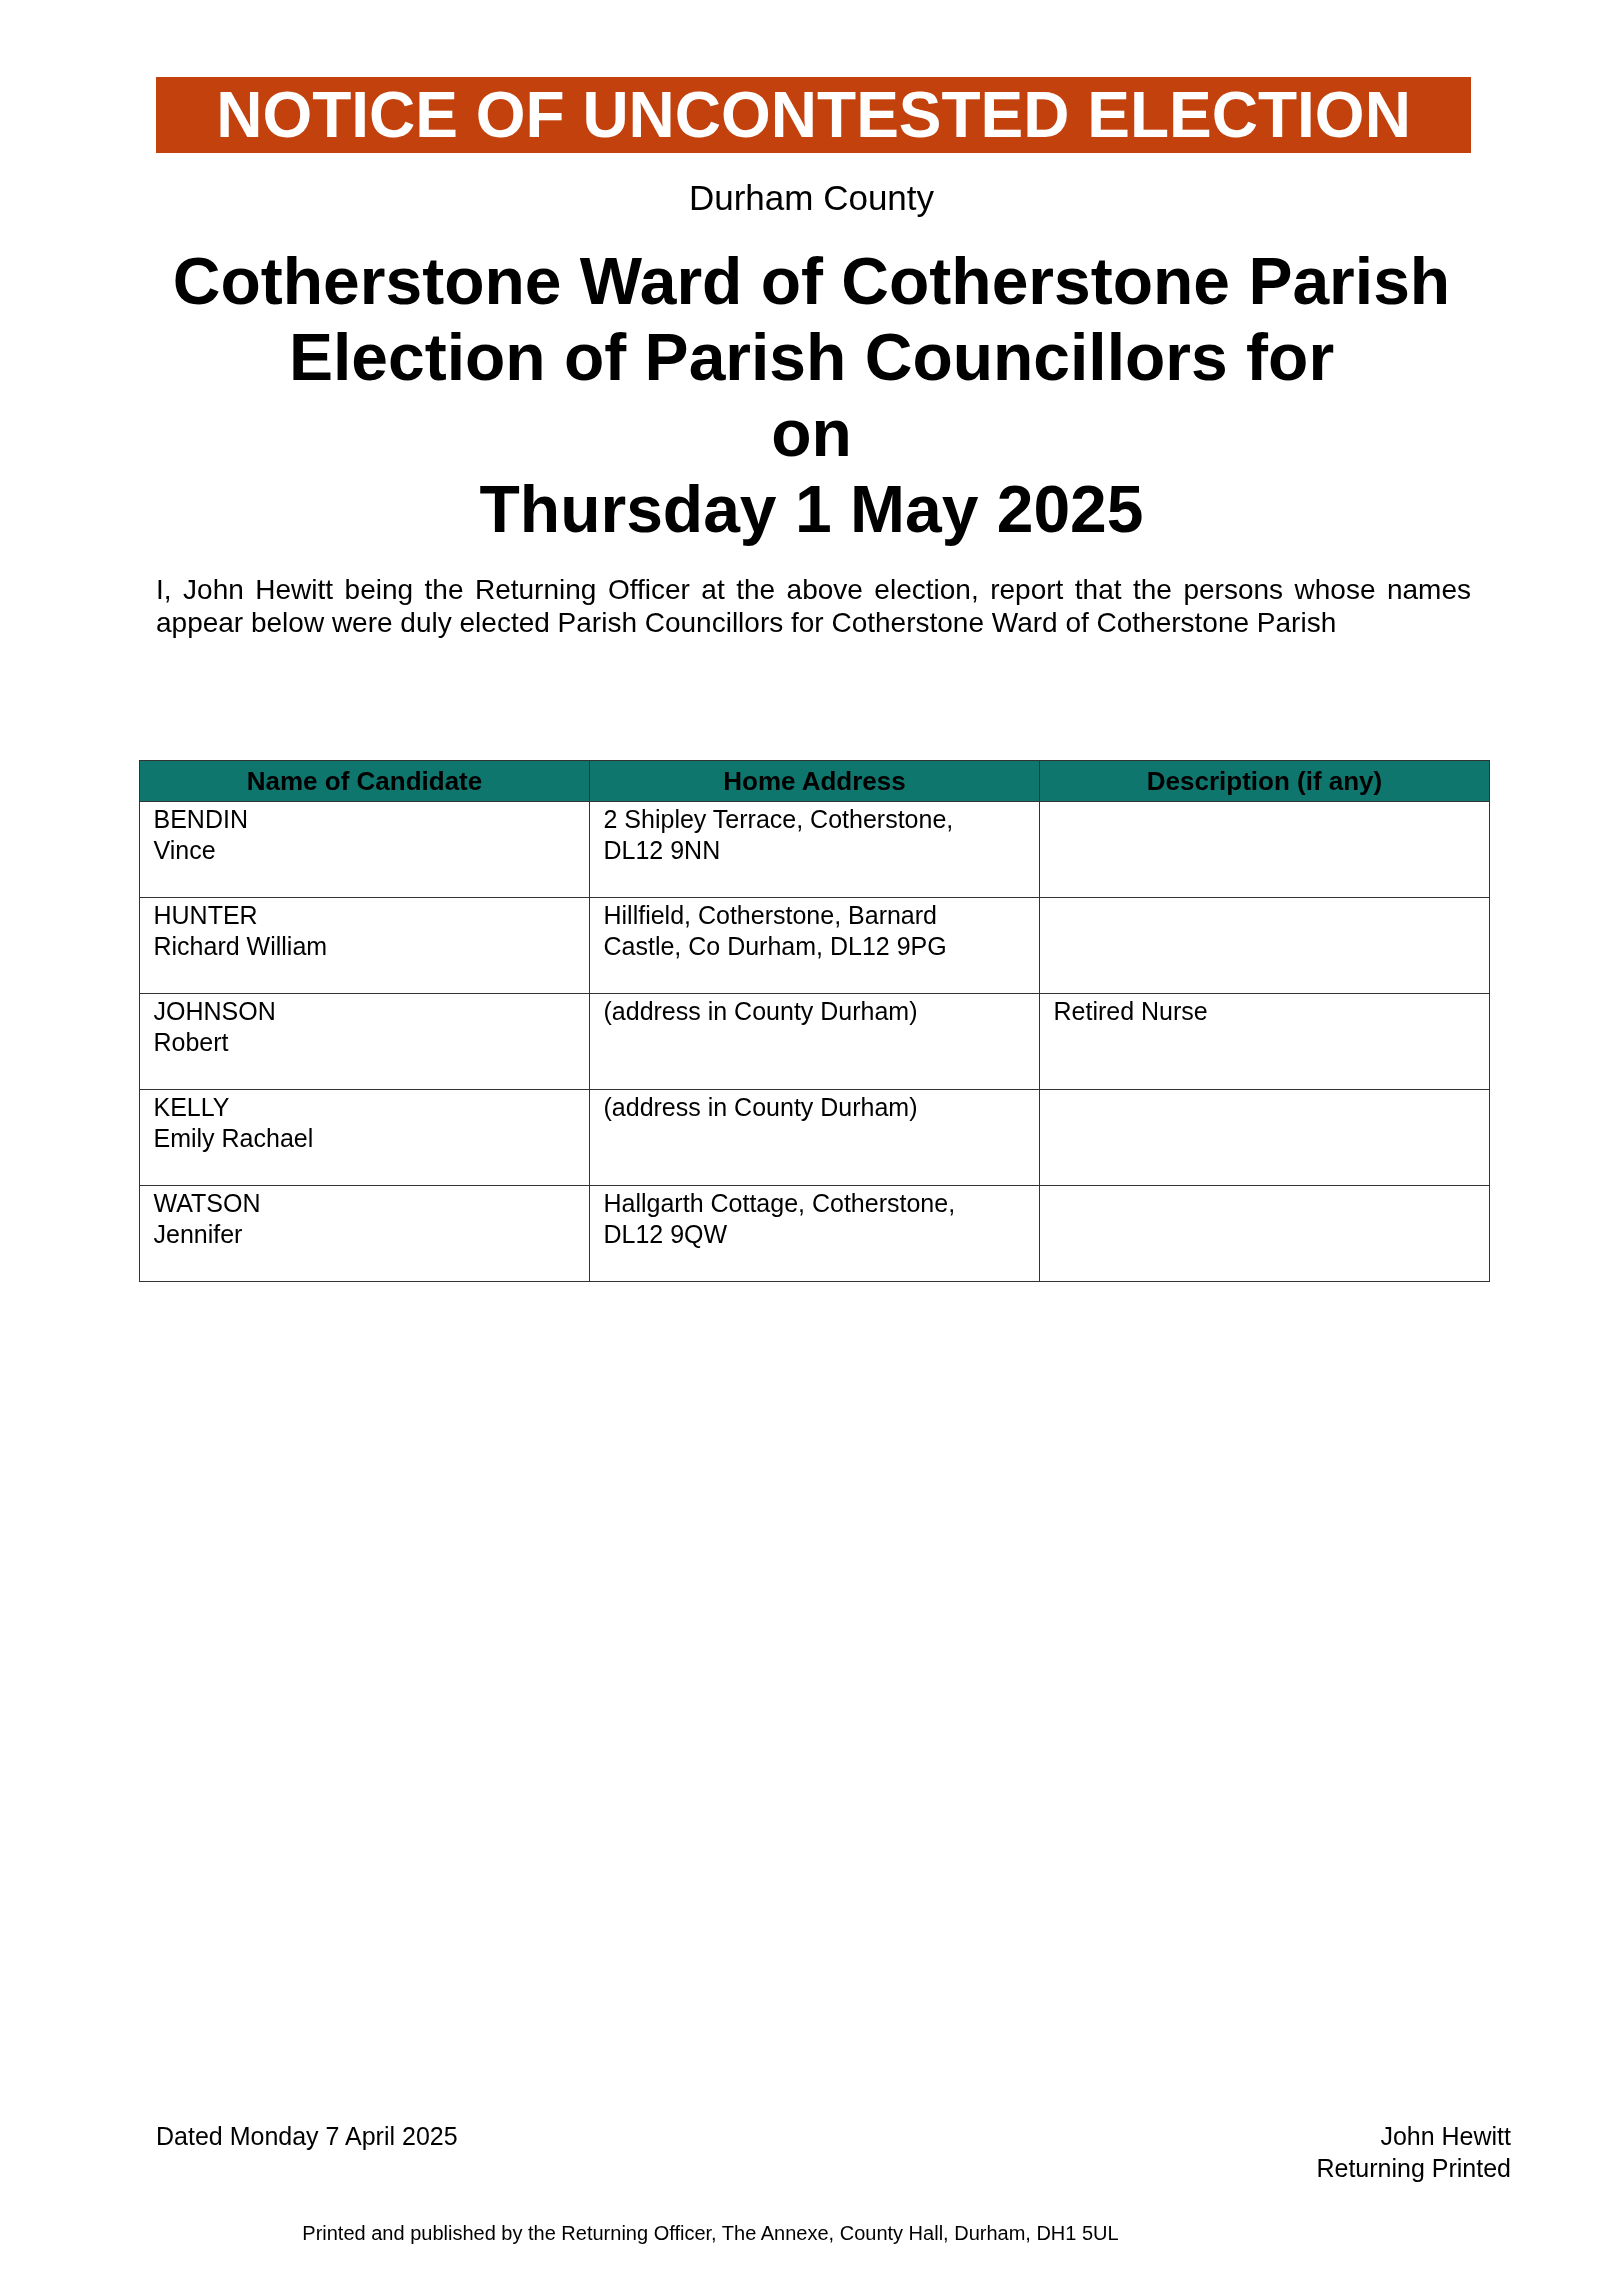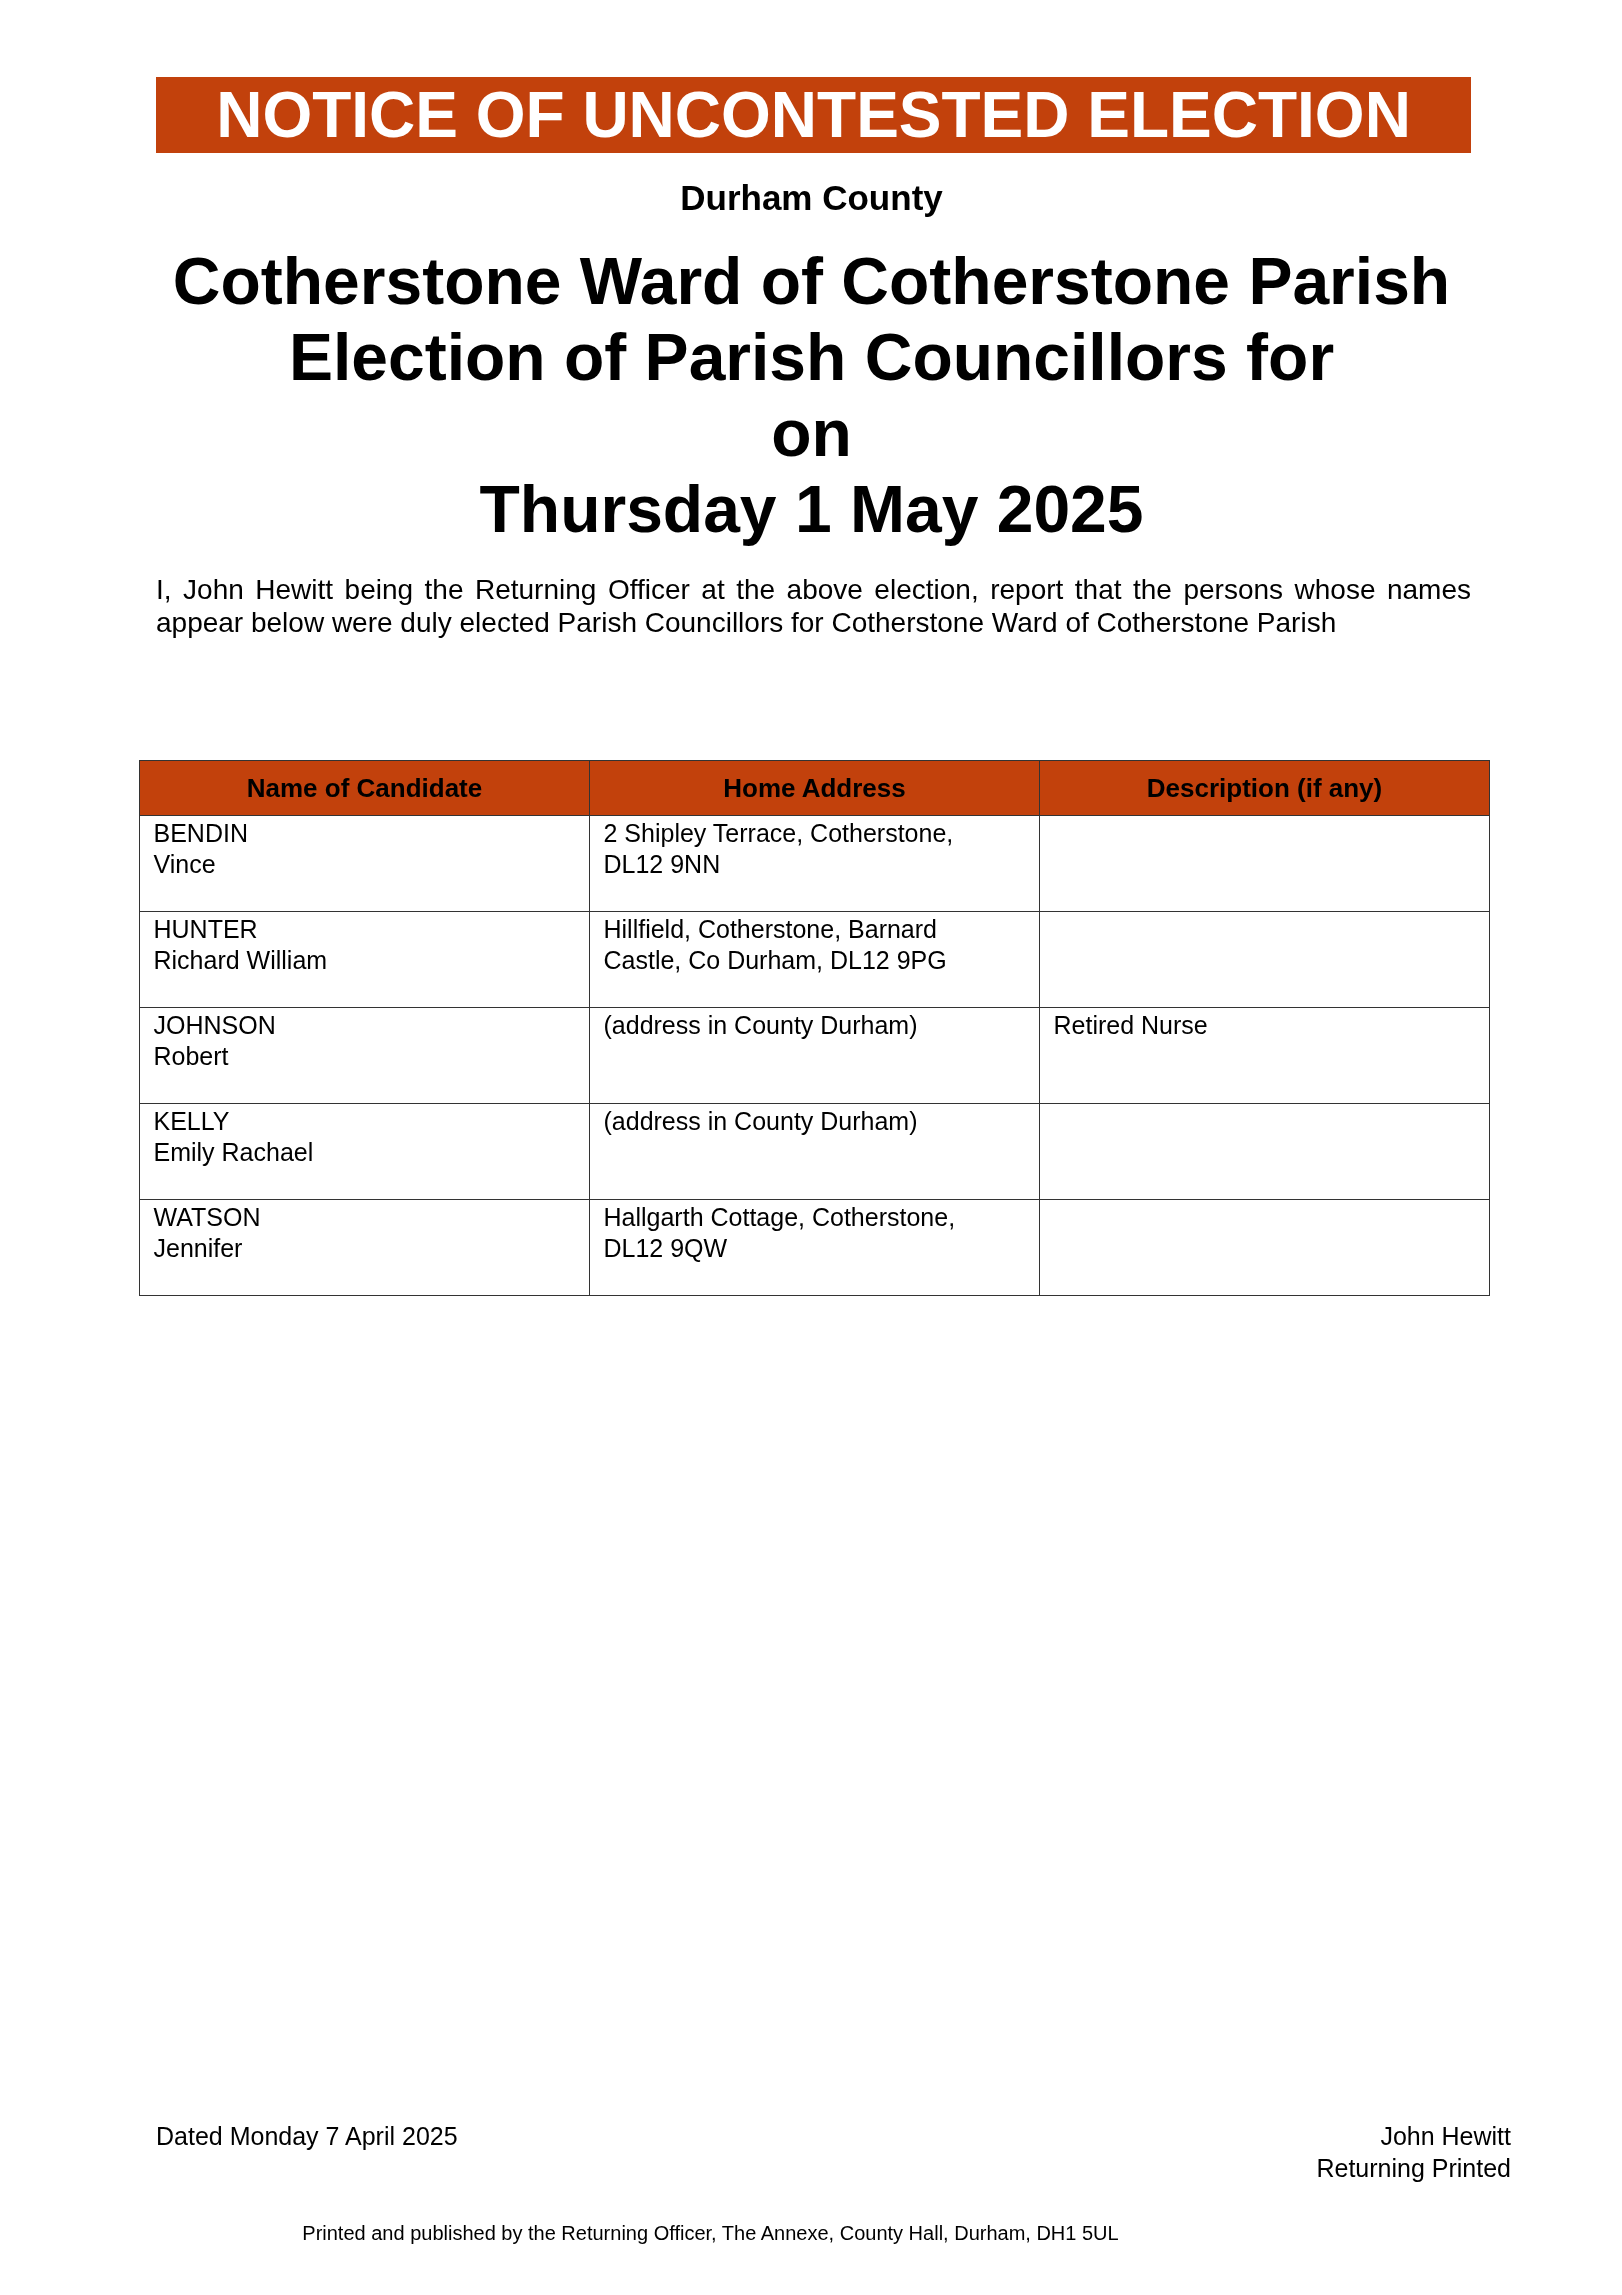--- a/index.html
+++ b/index.html
@@ -23,21 +23,21 @@
       font-weight: bold;
       font-size: 64px;
       line-height: 76px;
       text-align: center;
       letter-spacing: 0px;
     }
     .county {
       position: absolute;
       left: 0; top: 176px; width: 1623px;
       text-align: center;
-      font-weight: bold;
+      font-weight: normal;
       font-size: 35px;
       line-height: 44px;
     }
     .title {
       position: absolute;
       left: 0; top: 243px; width: 1623px;
       text-align: center;
       font-weight: bold;
       font-size: 66px;
       line-height: 76px;
@@ -57,27 +57,27 @@
       border-collapse: collapse;
       table-layout: fixed;
       font-size: 25px;
     }
     table.results th, table.results td {
       border: 1.7px solid #333;
       vertical-align: top;
       padding: 0 13.5px;
     }
     table.results th {
-      background: #c2410c;
+      background: #0f766e;
       font-weight: bold;
       text-align: center;
       height: 32px;
       line-height: 32px;
       font-size: 26px;
-      padding: 11px;
+      padding: 4px;
     }
     table.results td {
       height: 96px;
       line-height: 31px;
       padding-top: 1.7px;
       box-sizing: border-box;
     }
     .dated {
       position: absolute;
       left: 156px; top: 2120px;

